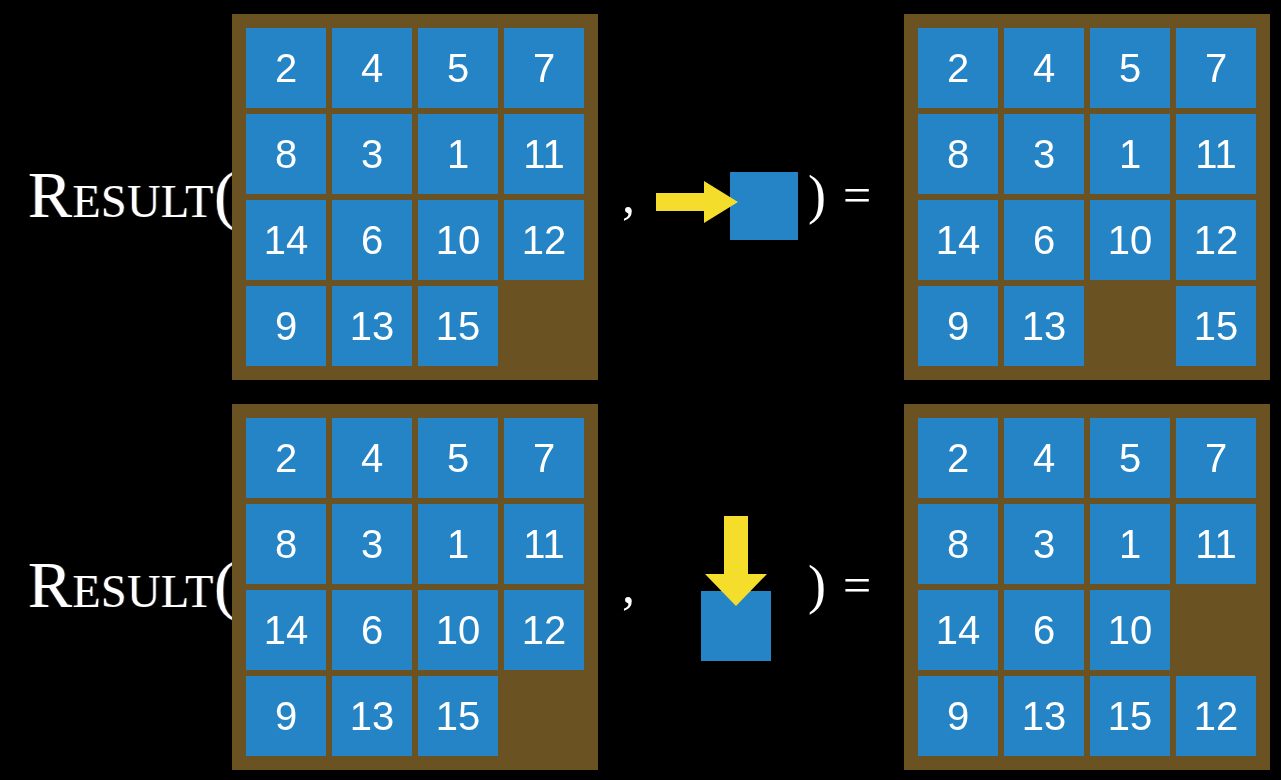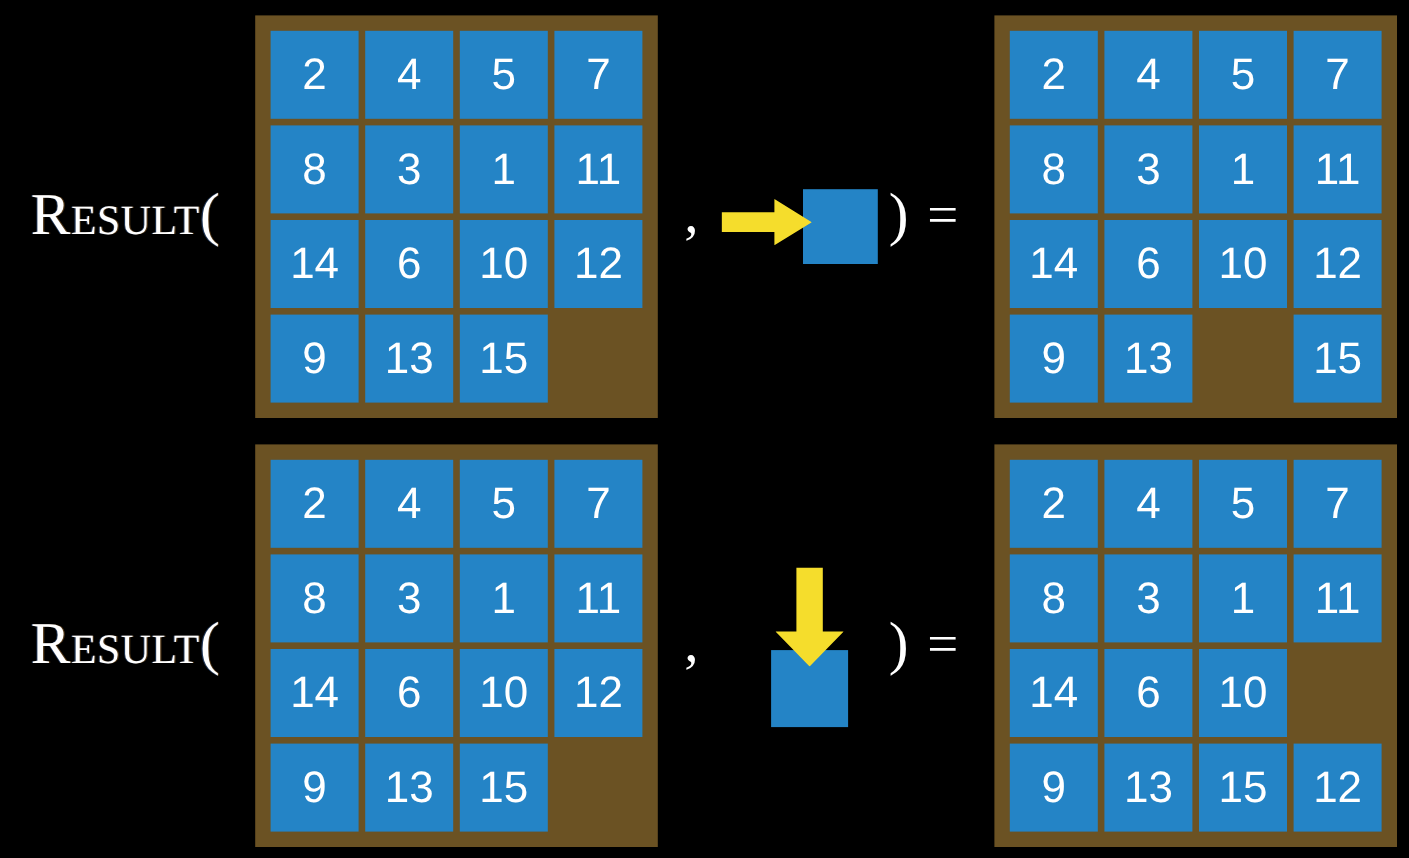--- a/index.html
+++ b/index.html
@@ -36,21 +36,21 @@
 
   
   .result-label {
     position: absolute;
     left: 28px;
     top: 50%;
     transform: translateY(-50%);
     color: #ffffff;
     font-family: "Liberation Serif", serif;
     font-variant: small-caps;
-    font-size: 54px;
+    font-size: 66px;
     line-height: 1;
     letter-spacing: 0.5px;
     white-space: nowrap;
     text-shadow: 1px 0 0 rgba(150,100,40,0.55), -1px 0 0 rgba(70,120,190,0.45);
   }
 
   
   .board {
     position: absolute;
     background: #6b5223;

